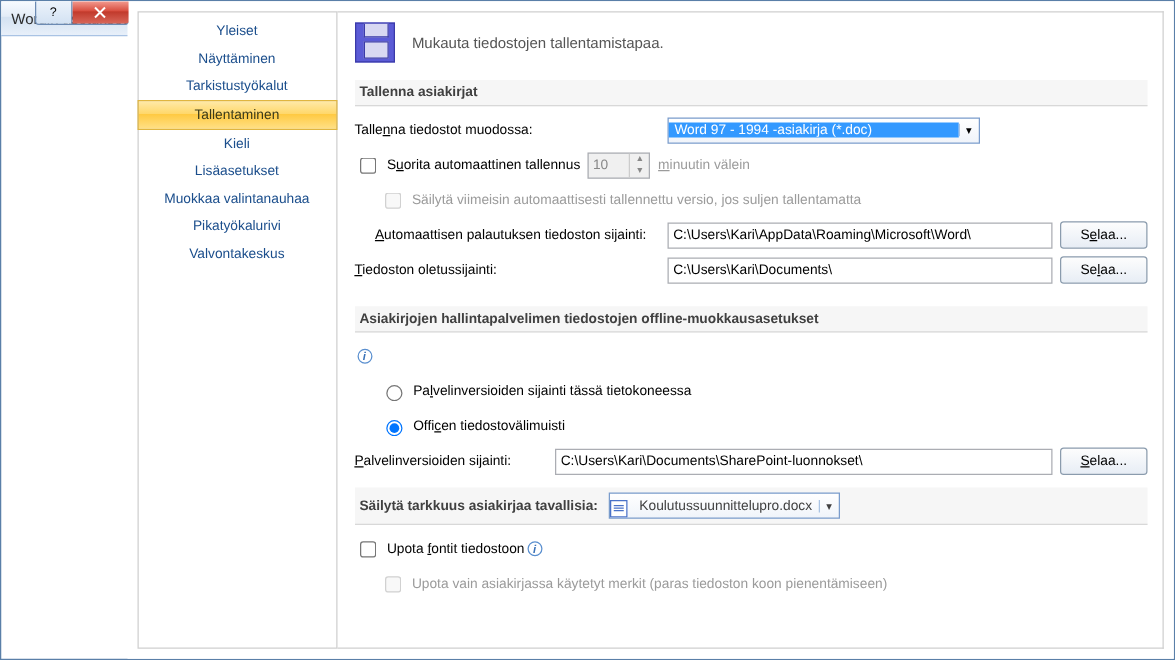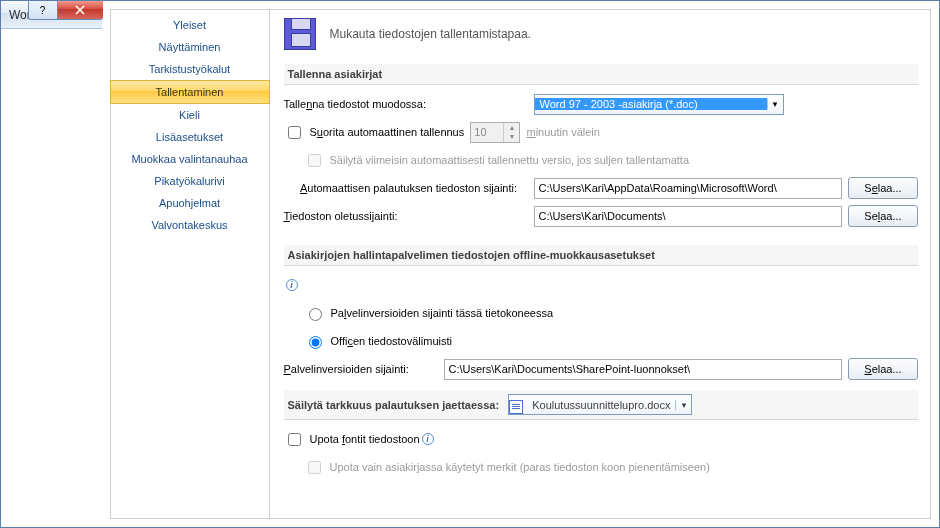--- a/index.html
+++ b/index.html
@@ -167,37 +167,36 @@
 
     <div class="sidebar">
       <div class="side-item">Yleiset</div>
       <div class="side-item">Näyttäminen</div>
       <div class="side-item">Tarkistustyökalut</div>
       <div class="side-item sel">Tallentaminen</div>
       <div class="side-item">Kieli</div>
       <div class="side-item">Lisäasetukset</div>
       <div class="side-item">Muokkaa valintanauhaa</div>
       <div class="side-item">Pikatyökalurivi</div>
-      <div class="side-item">Apuohjelmat</div>
       <div class="side-item">Valvontakeskus</div>
     </div>
 
     <div class="mainpane">
 
       <div class="hdrrow">
         <span class="disk-icon"></span>
         <span class="hdrtxt">Mukauta tiedostojen tallentamistapaa.</span>
       </div>
 
       <div class="section-title">Tallenna asiakirjat</div>
 
       <div class="row">
         <span class="lbl">Talle<u>n</u>na tiedostot muodossa:</span>
         <div class="combo-wrap" style="width:250px;">
-          <span class="val combo-sel" style="flex:1;">Word 97 - 2003 -asiakirja (*.doc)</span>
+          <span class="val combo-sel" style="flex:1;">Word 97 - 1994 -asiakirja (*.doc)</span>
           <span class="dd">▾</span>
         </div>
       </div>
 
       <div class="row">
         <label class="check">
           <input type="checkbox" style="">
           <span>S<u>u</u>orita automaattinen tallennus</span>
         </label>
         &nbsp;&nbsp;
@@ -252,21 +251,21 @@
       </div>
 
       <div class="row">
         <span class="lbl" style="width:160px;"><u>P</u>alvelinversioiden sijainti:</span>
         <input type="text" class="tb" style="flex: 1 1 0%;" value="C:\Users\Kari\Documents\SharePoint-luonnokset\">
         &nbsp;&nbsp;
         <button class="btn"><u>S</u>elaa...</button>
       </div>
 
       <div class="section-title" style="margin-top:10px; display:flex; align-items:center; background:#f6f6f6;">
-        <span>Säilytä tarkkuus palautuksen jaettaessa:</span>
+        <span>Säilytä tarkkuus asiakirjaa tavallisia:</span>
         &nbsp;&nbsp;&nbsp;
         <div class="combo-wrap" style="font-weight:normal;">
           <span class="doc-icon"></span>
           <span class="val">Koulutussuunnittelupro.docx</span>
           <span class="dd">▾</span>
         </div>
       </div>
 
       <div class="row">
         <label class="check">

